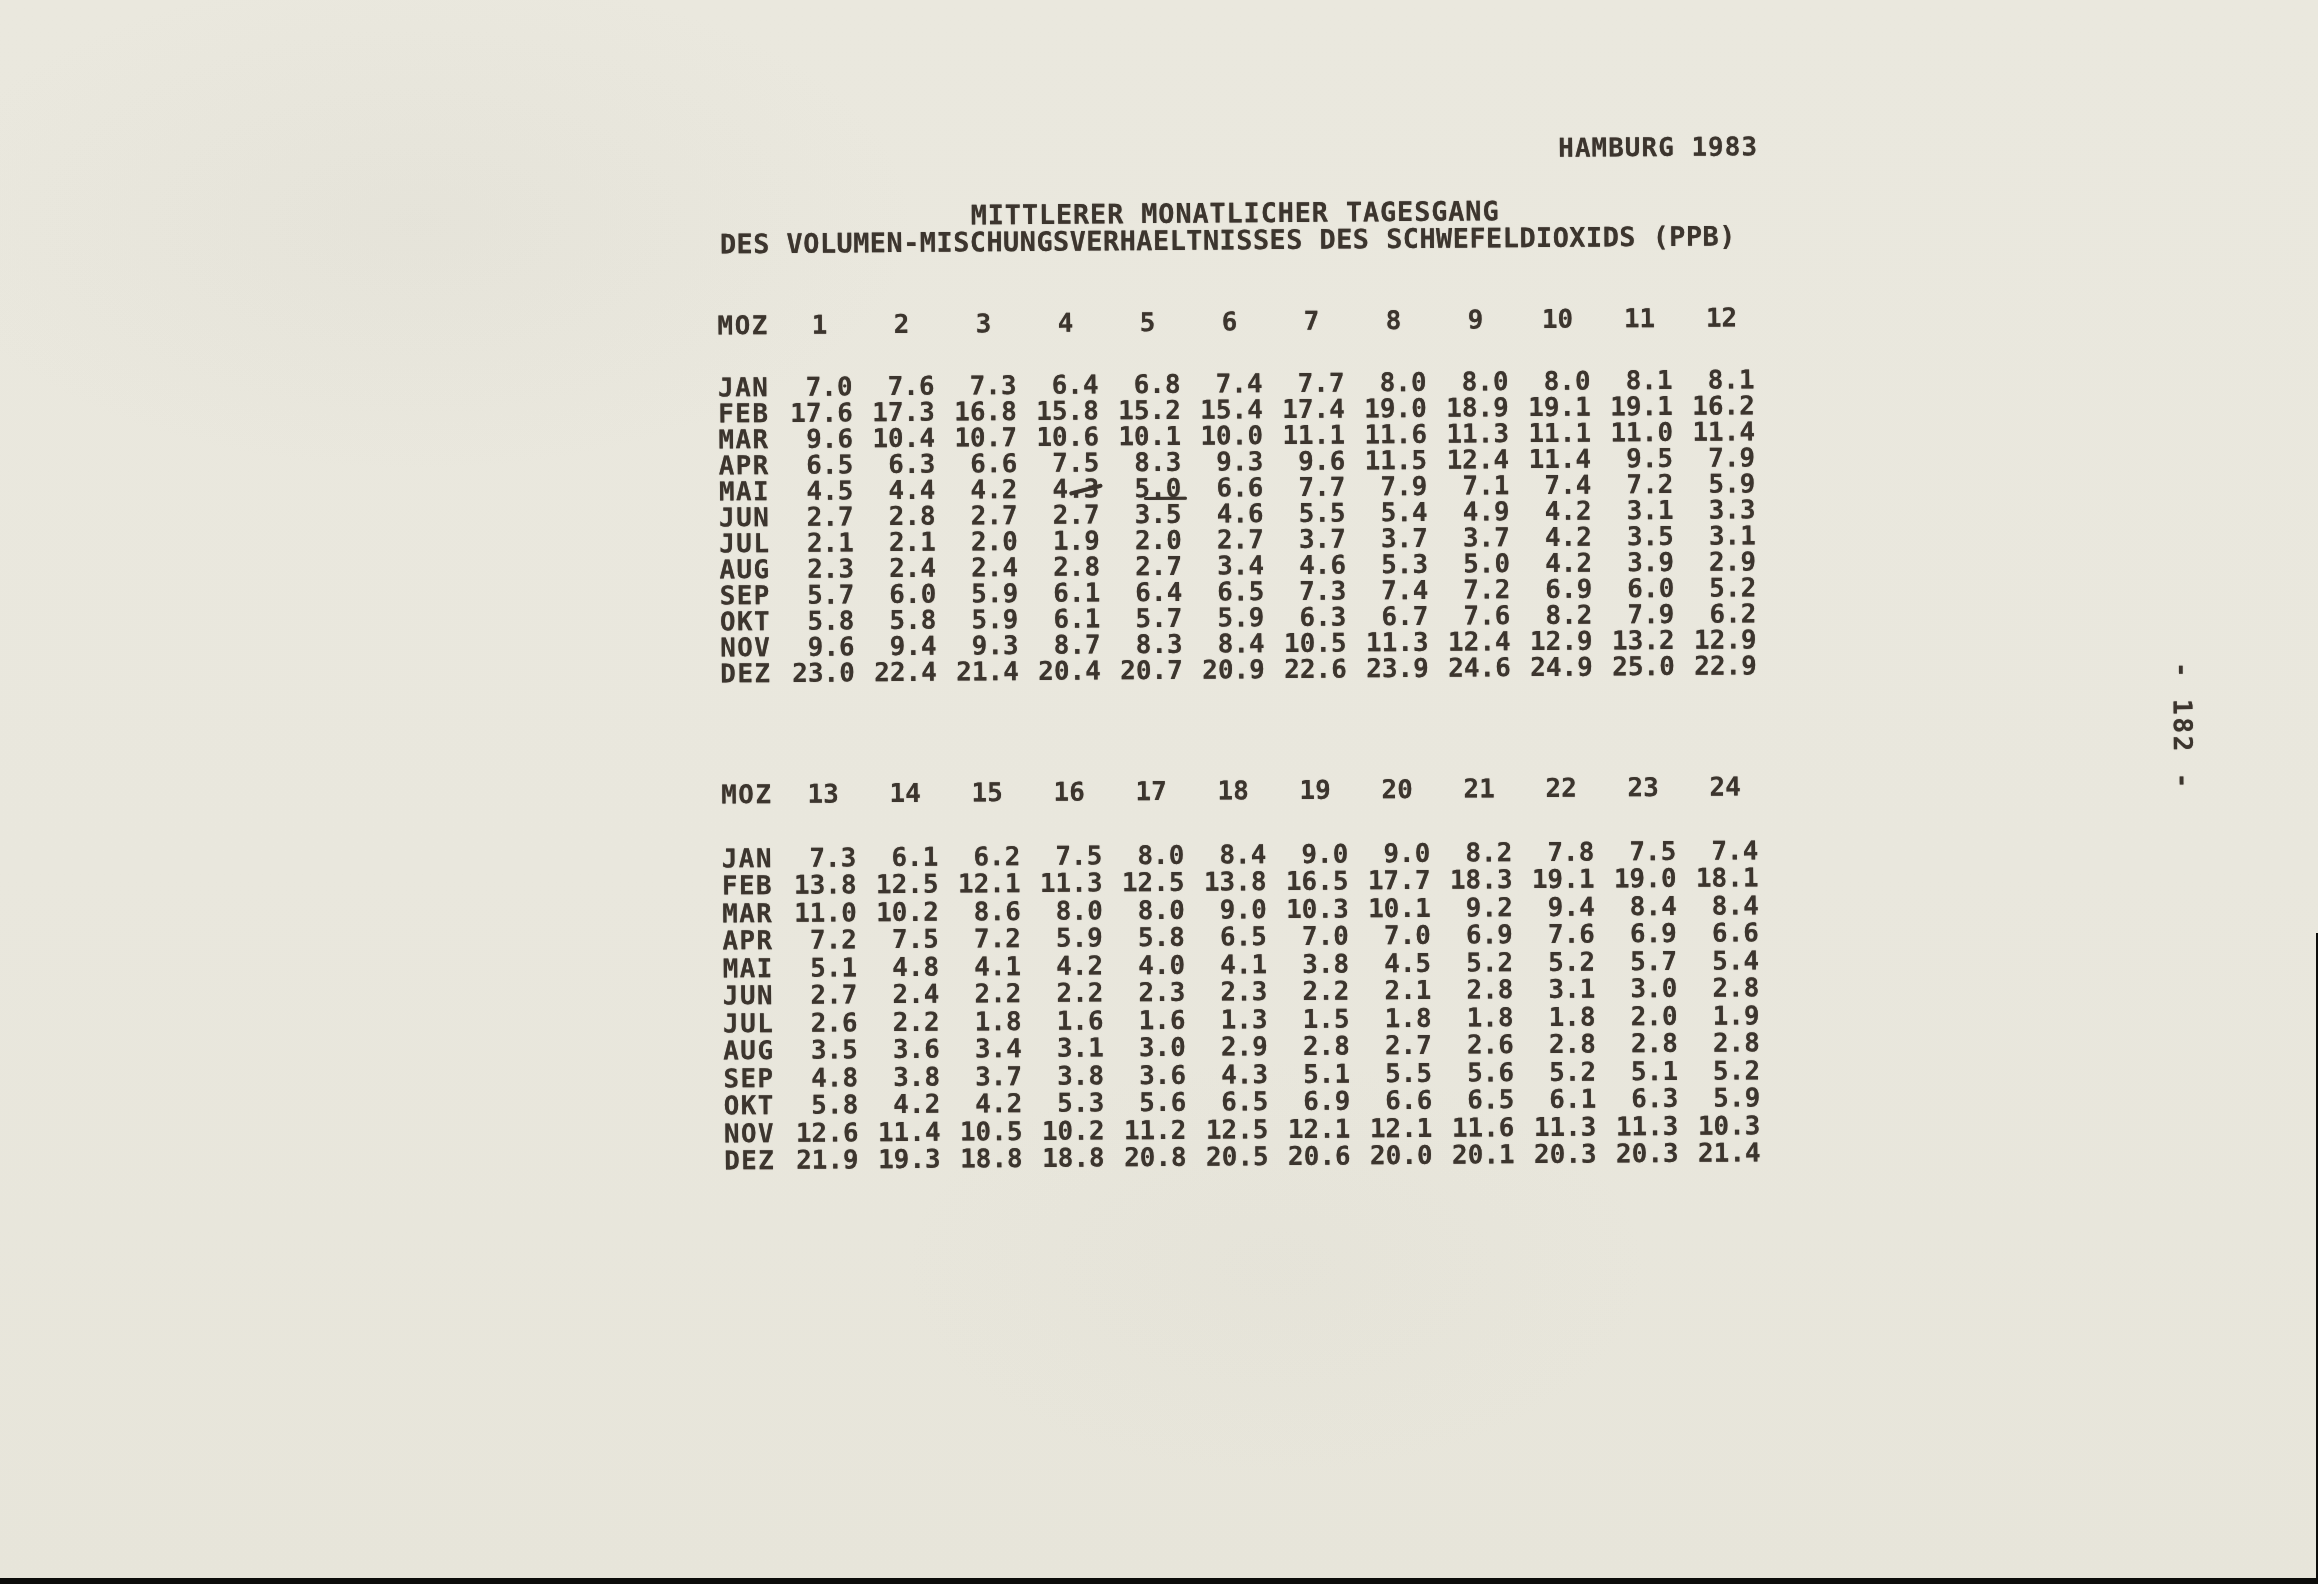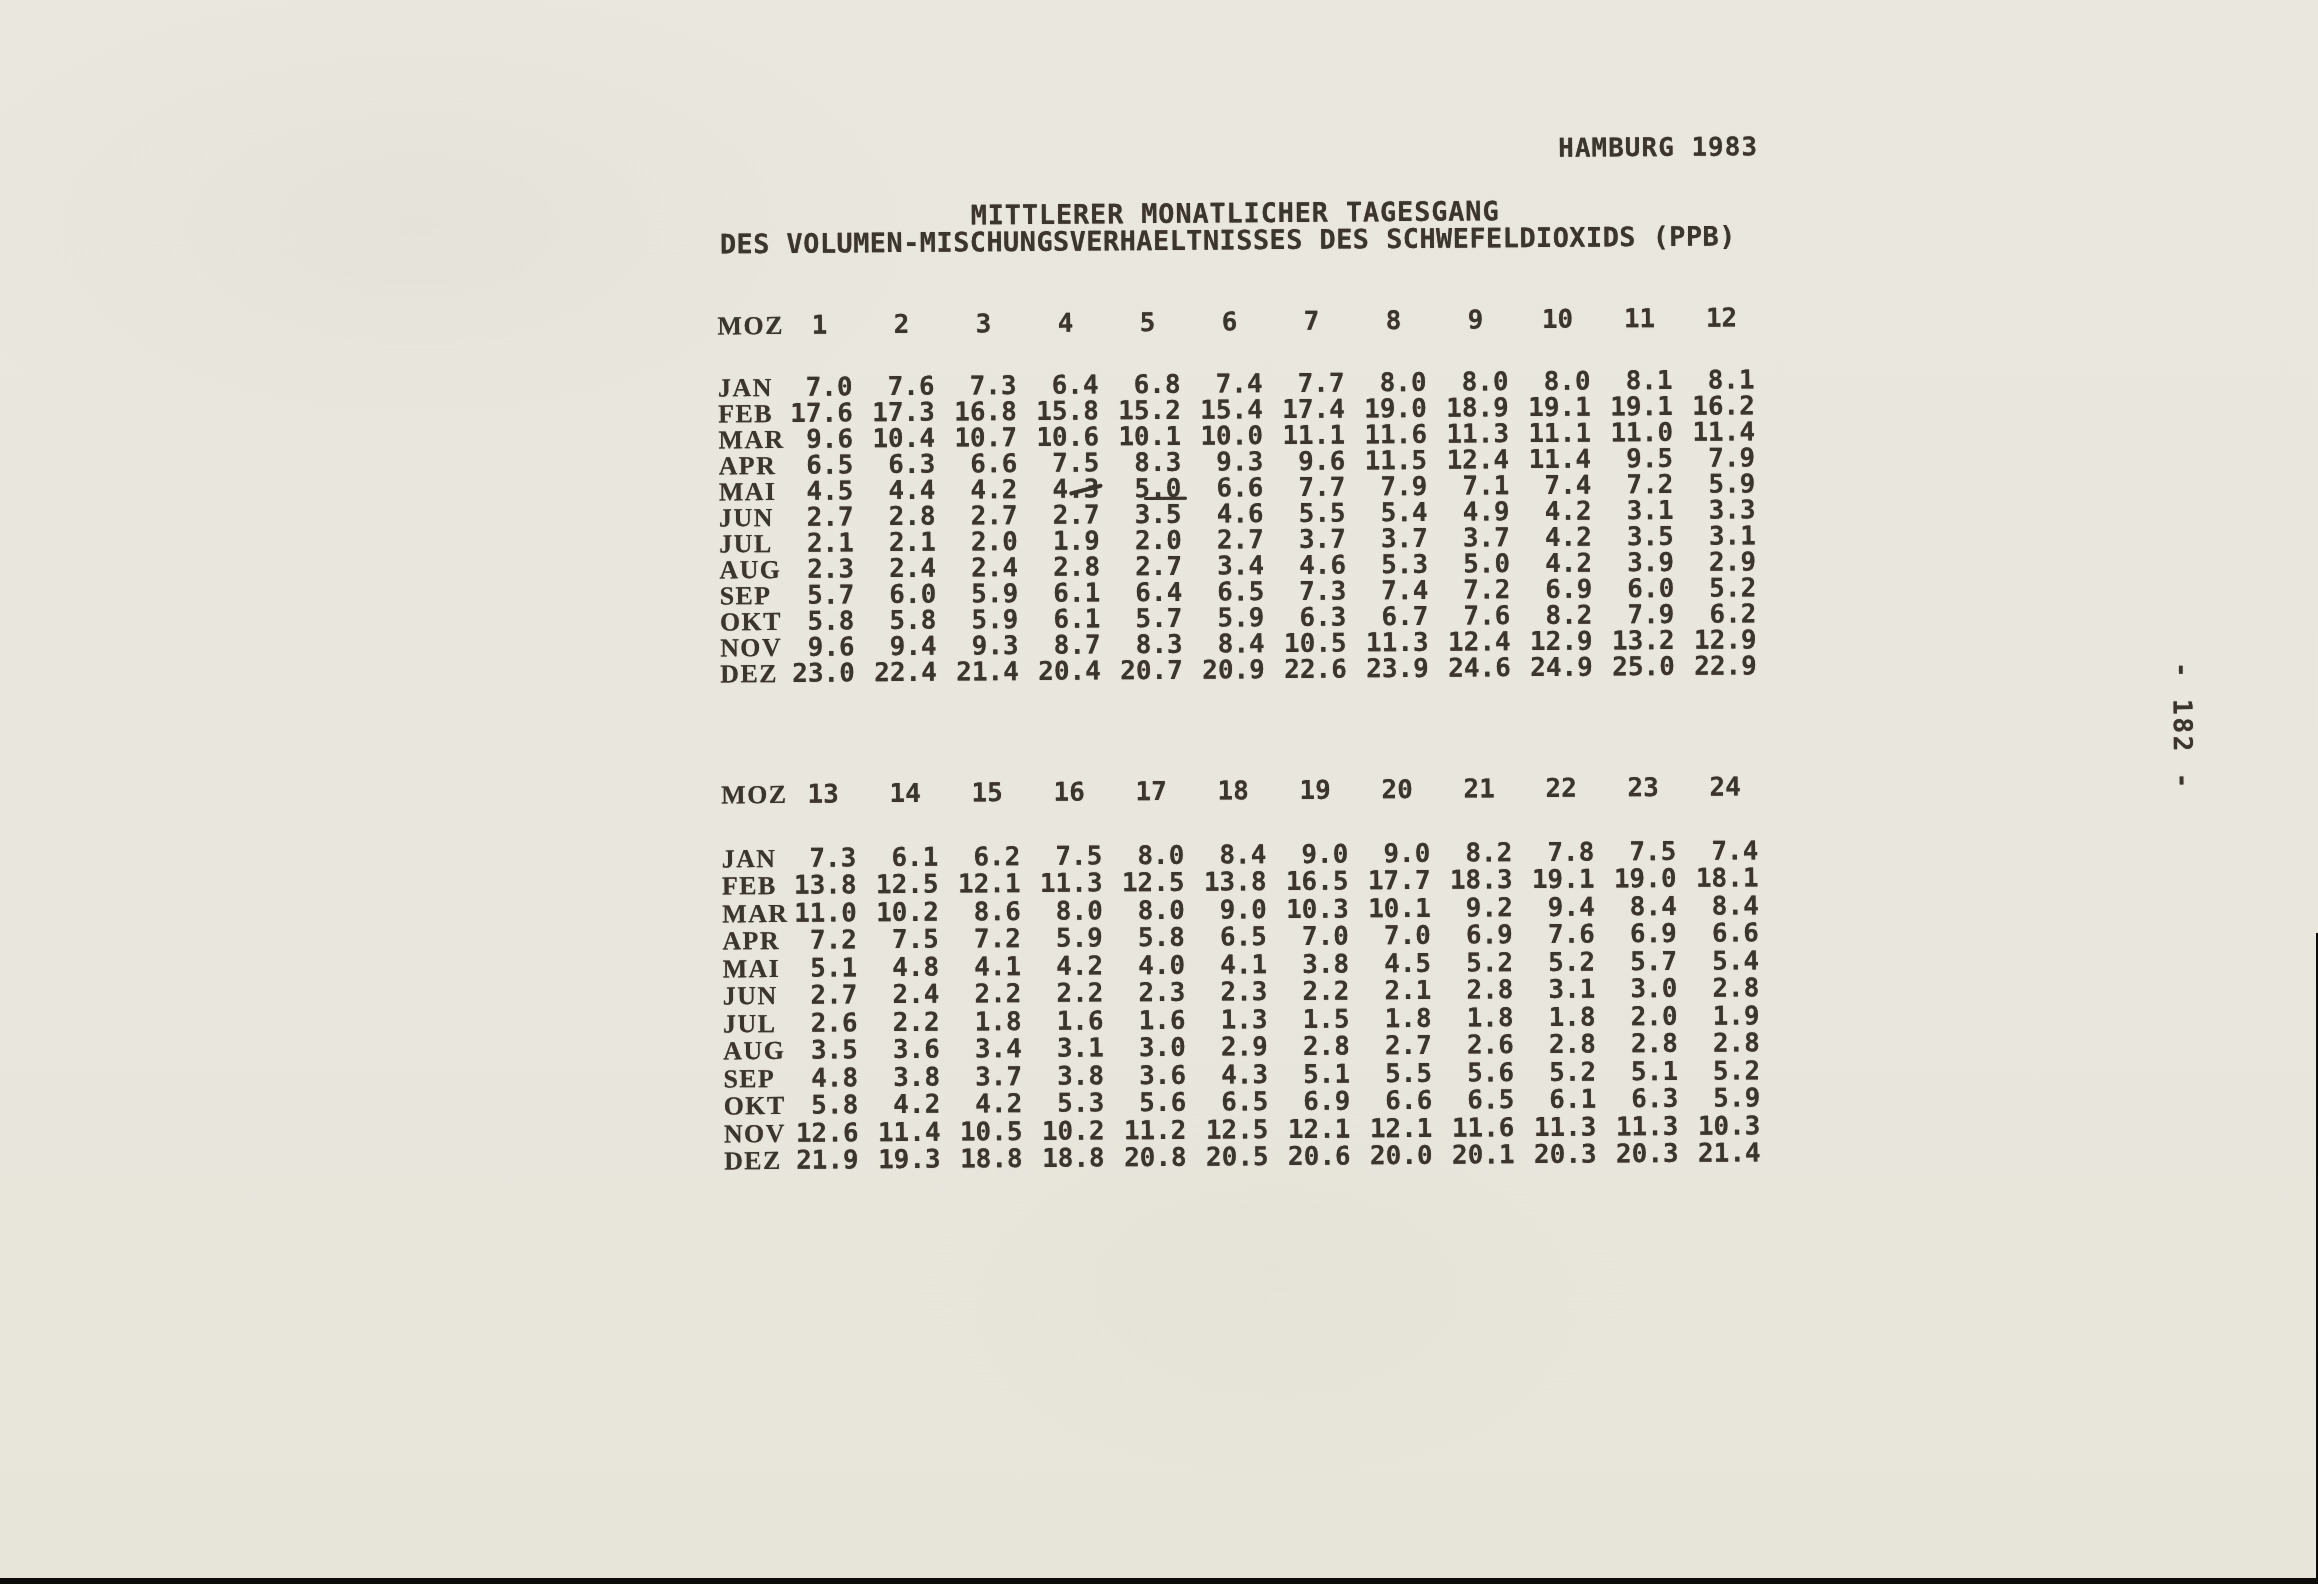--- a/index.html
+++ b/index.html
@@ -36,21 +36,21 @@
     font-size:27px;letter-spacing:0.4px;white-space:nowrap;
   }
   .datatable{
     position:absolute;left:721px;font-size:26px;letter-spacing:0;
   }
   .datatable.t1{top:309px;}
   .datatable.t2{top:778px;}
   .row{white-space:nowrap;height:26px;line-height:26px;}
   .t2 .row{height:27.5px;line-height:27.5px;}
   .spacer{height:36px;}
-  .t-label{display:inline-block;width:61px;letter-spacing:1.4px;font-family:Liberation Serif, serif;}
+  .t-label{display:inline-block;width:61px;letter-spacing:1.4px;}
   .t-cell{
     display:inline-block;width:82px;text-align:right;
     padding-right:8.4px;box-sizing:border-box;position:relative;
   }
   .t-cell.head{text-align:center;padding-right:0;}
   .mark-strike::after{
     content:"";position:absolute;left:52%;right:6%;top:46%;height:3.5px;
     background:#3c352e;transform:rotate(-14deg);border-radius:2.1px;
     box-shadow:0 0 0.7px rgba(62,54,46,0.6);
   }

